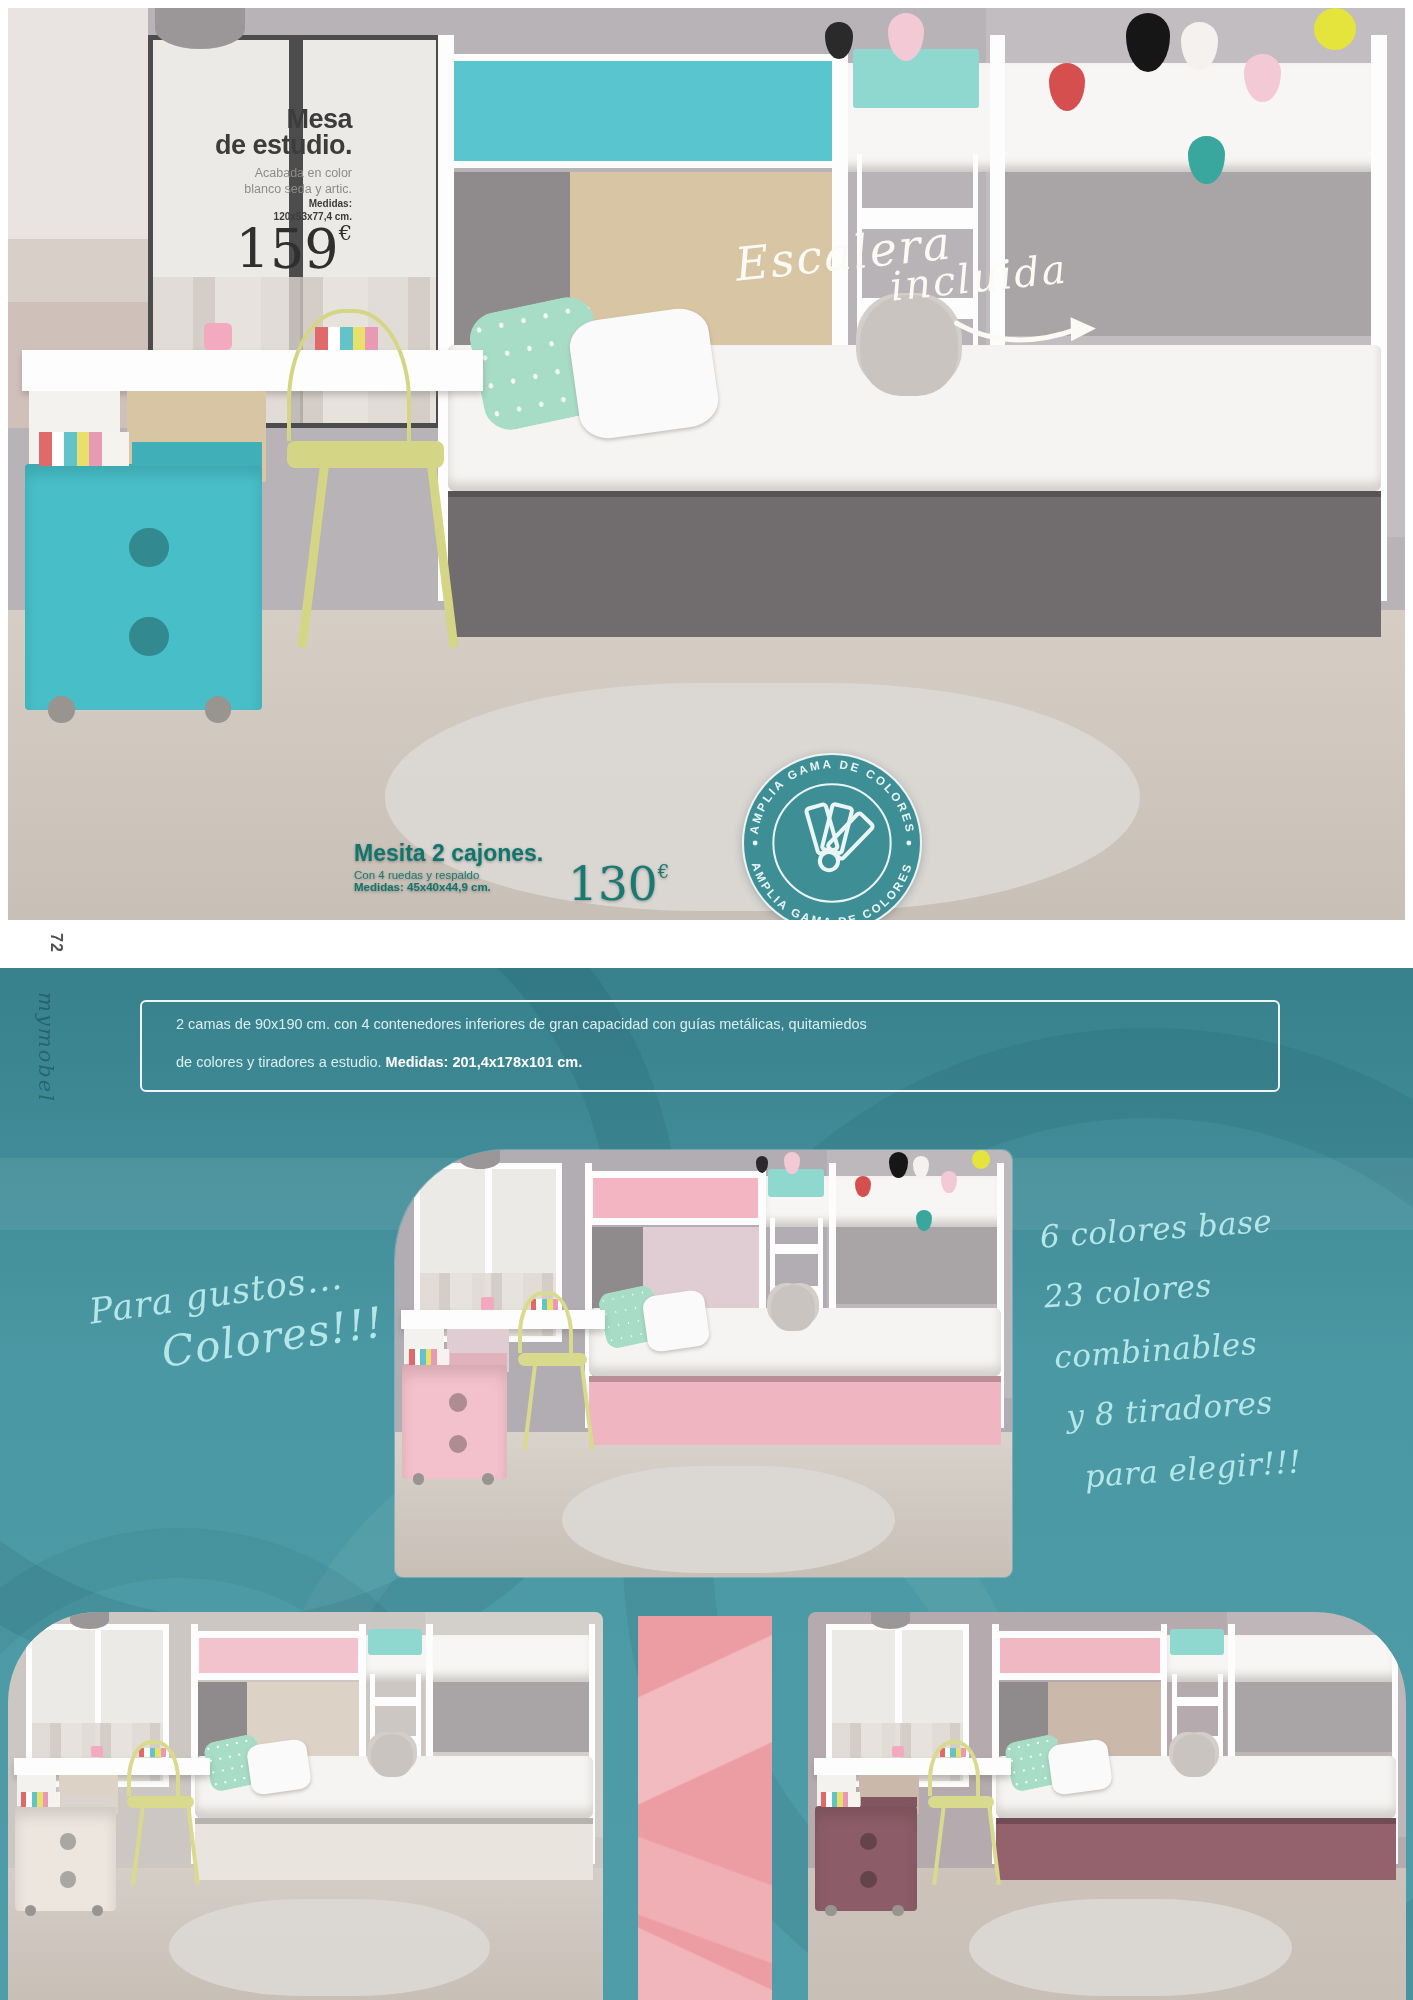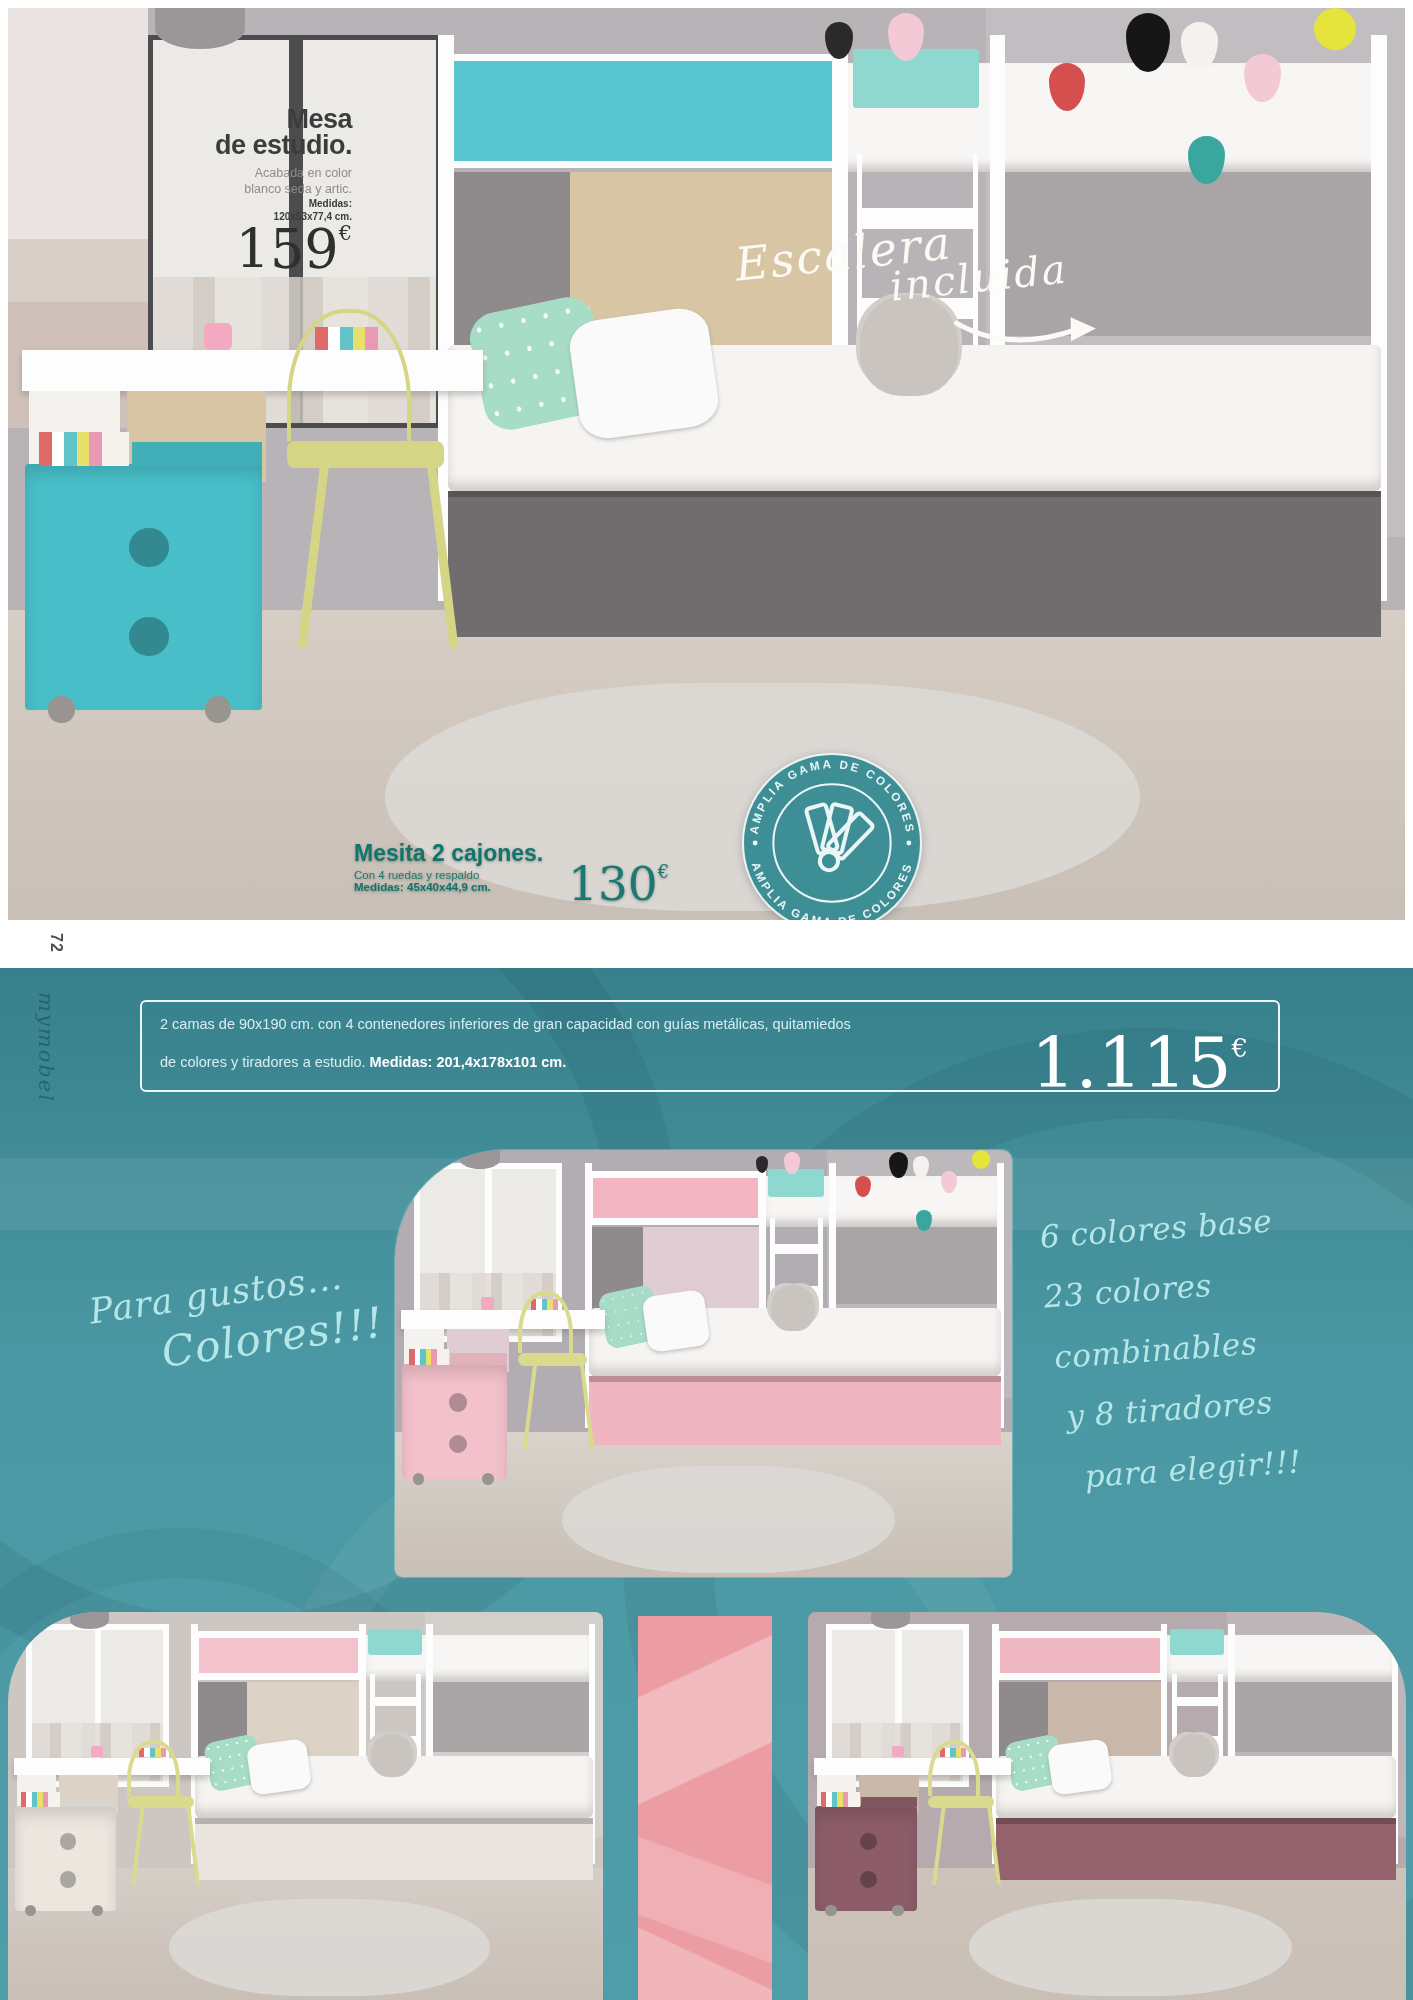--- a/index.html
+++ b/index.html
@@ -129,21 +129,21 @@
 
   .brand-vert { position:absolute; left:34px; top:24px; height:180px; writing-mode:vertical-rl;
      font-family:"DejaVu Serif", serif; font-style:italic; font-size:21px; letter-spacing:2px;
      color:rgba(8,55,65,.42); }
 
   .litera-box { position:absolute; left:140px; top:32px; width:1140px; height:92px;
      border:2px solid rgba(255,255,255,.92); border-radius:6px; padding:10px 18px; color:#ffffff; }
   .litera-title { font-size:29px; line-height:1.1; letter-spacing:-.3px; }
   .litera-title .bold { font-weight:bold; }
   .litera-title .modelo { font-weight:normal; color:#c8e6e8; }
-  .litera-desc { margin-top:3px; font-size:14.5px; line-height:1.32; color:#d9eef0; }
+  .litera-desc { margin-top:3px; font-size:14.5px; line-height:1.32; color:#d9eef0;margin-left:16px; }
   .litera-desc .bold { font-weight:bold; color:#ffffff; }
   .litera-price { position:absolute; right:30px; top:0; font-family:"DejaVu Serif", serif;
      font-size:70px; line-height:92px; color:#ffffff; }
   .litera-price .eur { font-size:26px; vertical-align:30px; }
 
   .script { font-family:"DejaVu Serif", serif; font-style:italic; color:#b5e6e8; }
   .script-left { position:absolute; left:92px; top:302px; width:310px; transform:rotate(-8deg); }
   .script-left .l1 { font-size:35px; letter-spacing:1px; }
   .script-left .l2 { display:block; margin:6px 0 0 66px; font-size:42px; letter-spacing:1px; }
   .script-right { position:absolute; left:1048px; top:228px; width:300px; transform:rotate(-4deg);
@@ -320,23 +320,20 @@
 
     <div class="brand-vert">mymobel</div>
 
     <div class="litera-box">
       <div class="litera-desc">
         <span>2 camas de 90x190 cm. con 4 contenedores inferiores de gran capacidad con guías metálicas, quitamiedos</span><br>
         <br>
         <span>de colores y tiradores a estudio.</span>
         <span class="bold">Medidas: 201,4x178x101 cm.</span>
       </div>
-      <div class="litera-price">
-        <span>1.115</span><span class="eur">€</span>
-      </div>
     </div>
 
     <div class="script script-left">
       <span class="l1">Para gustos...</span>
       <span class="l2">Colores!!!</span>
     </div>
     <div class="script script-right">
       <span class="c1">6 colores base</span>
       <span class="c2">23 colores</span>
       <span class="c3">combinables</span>

